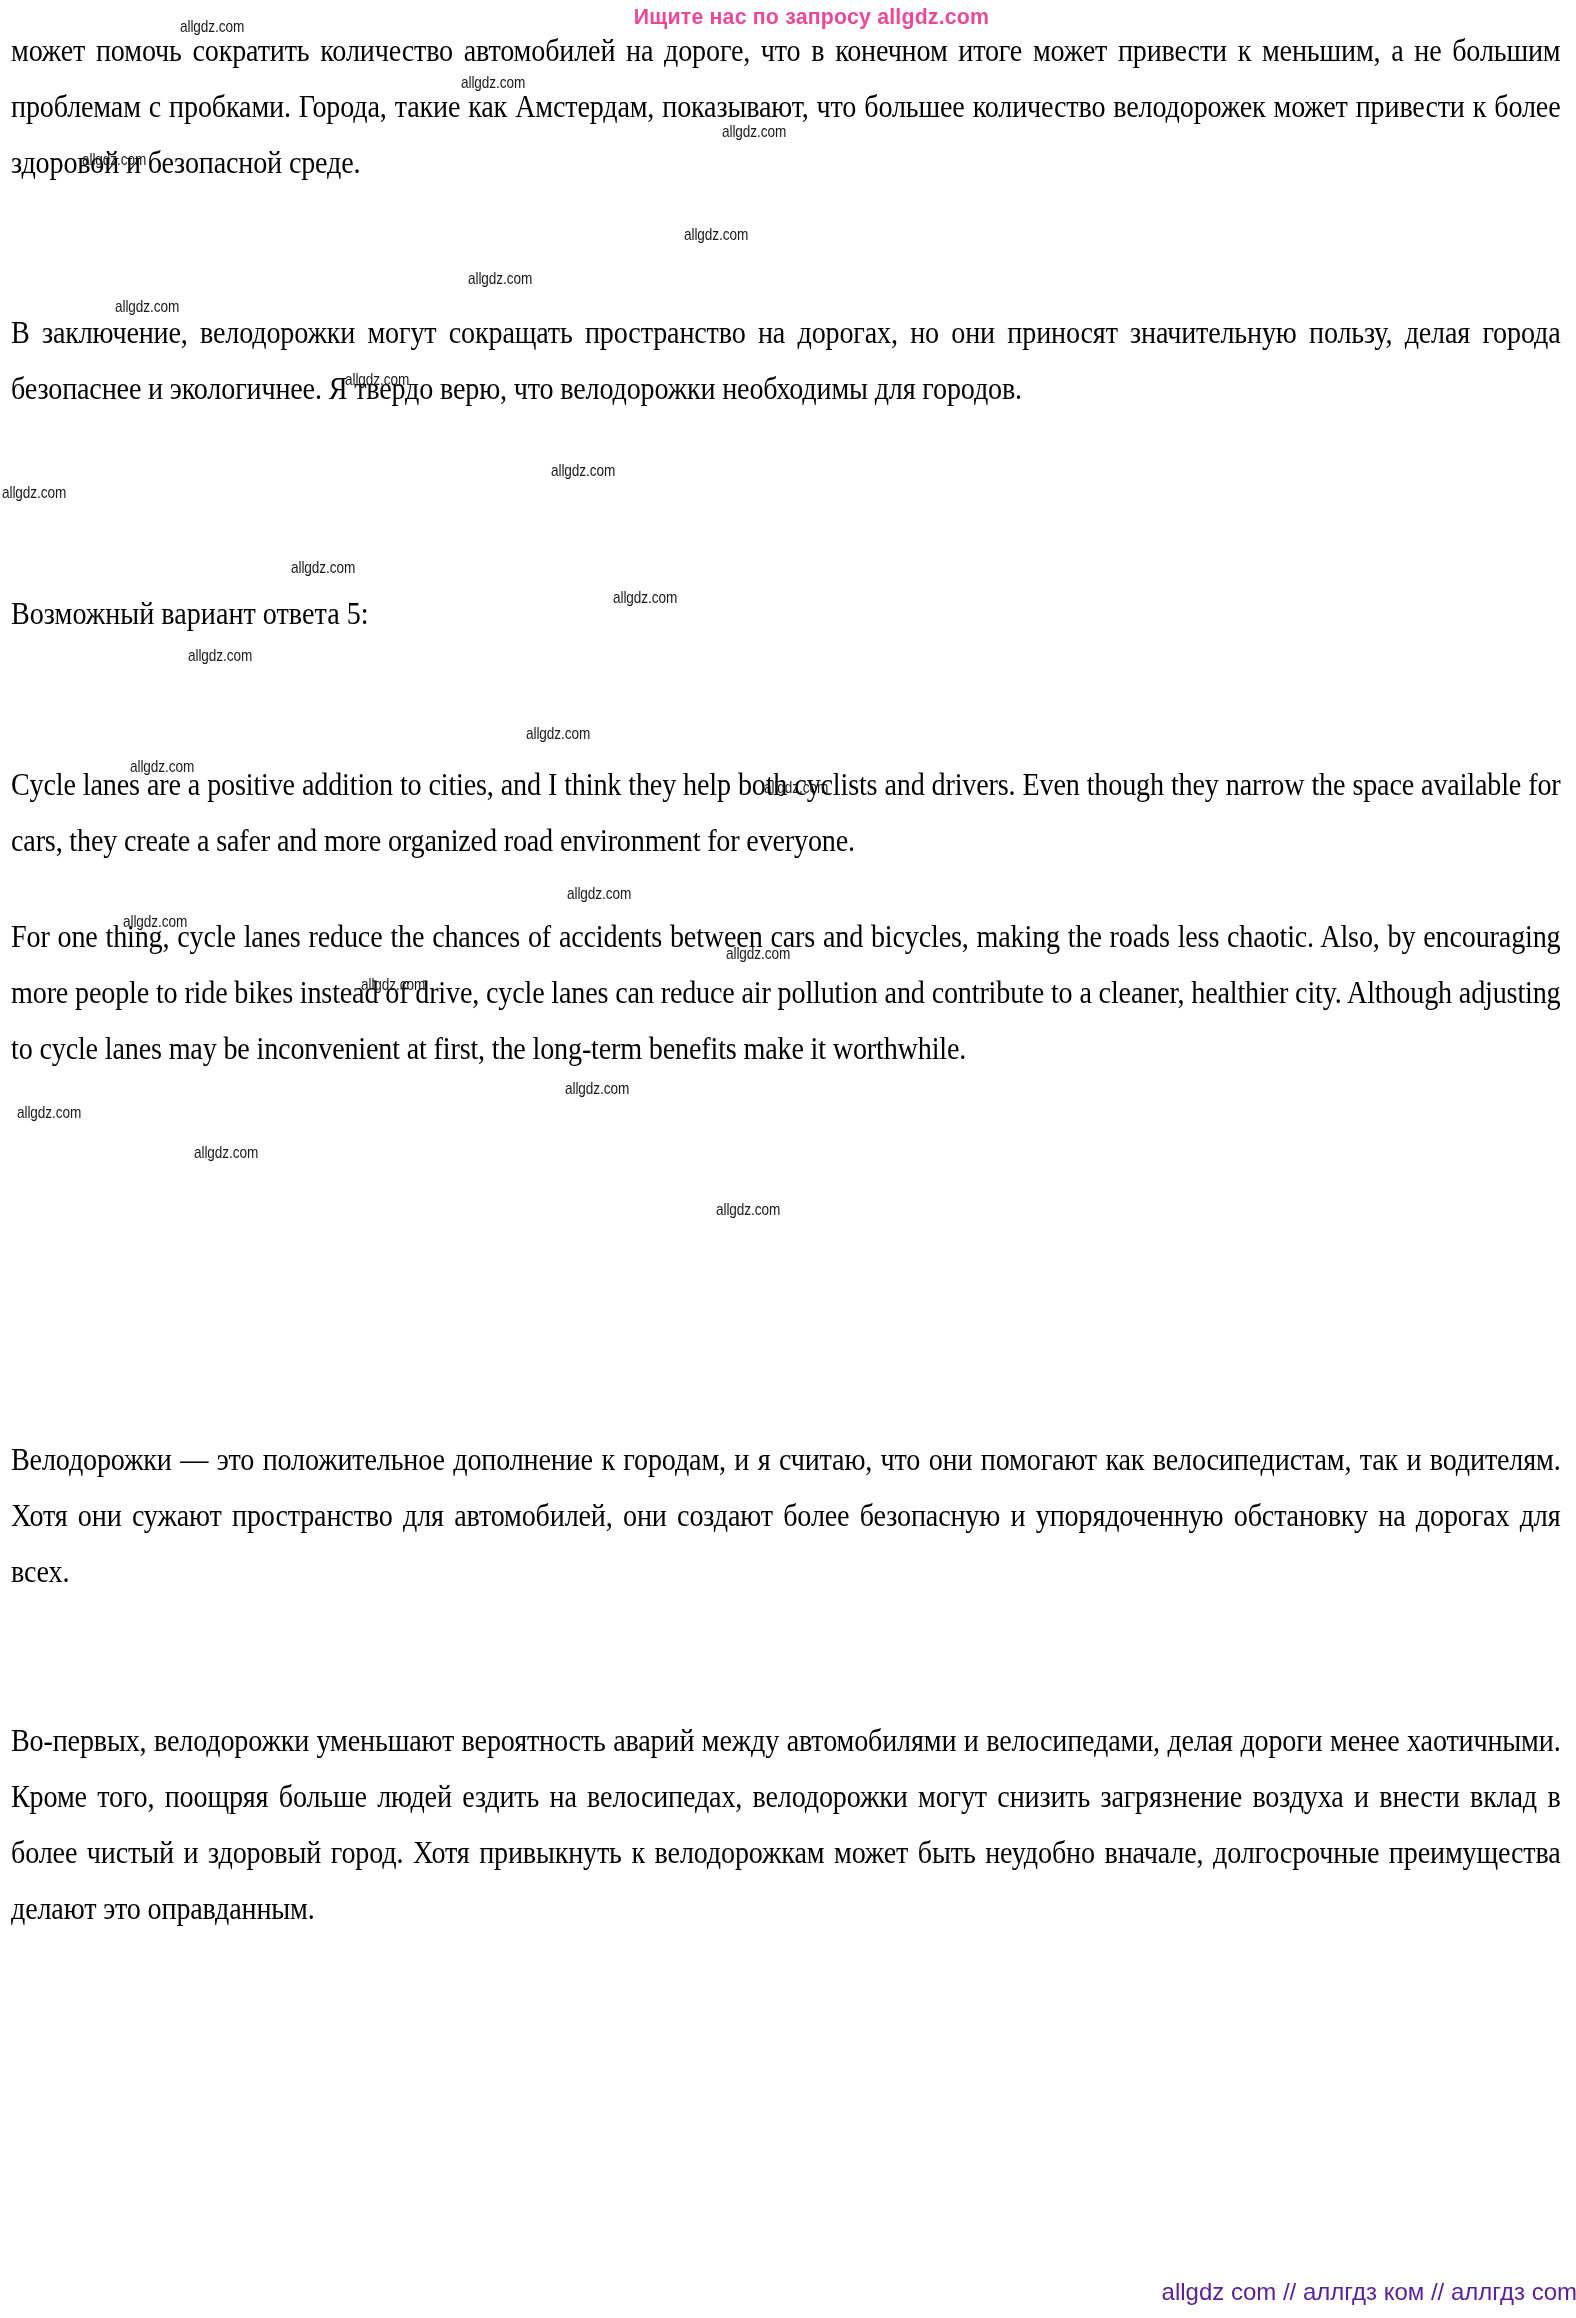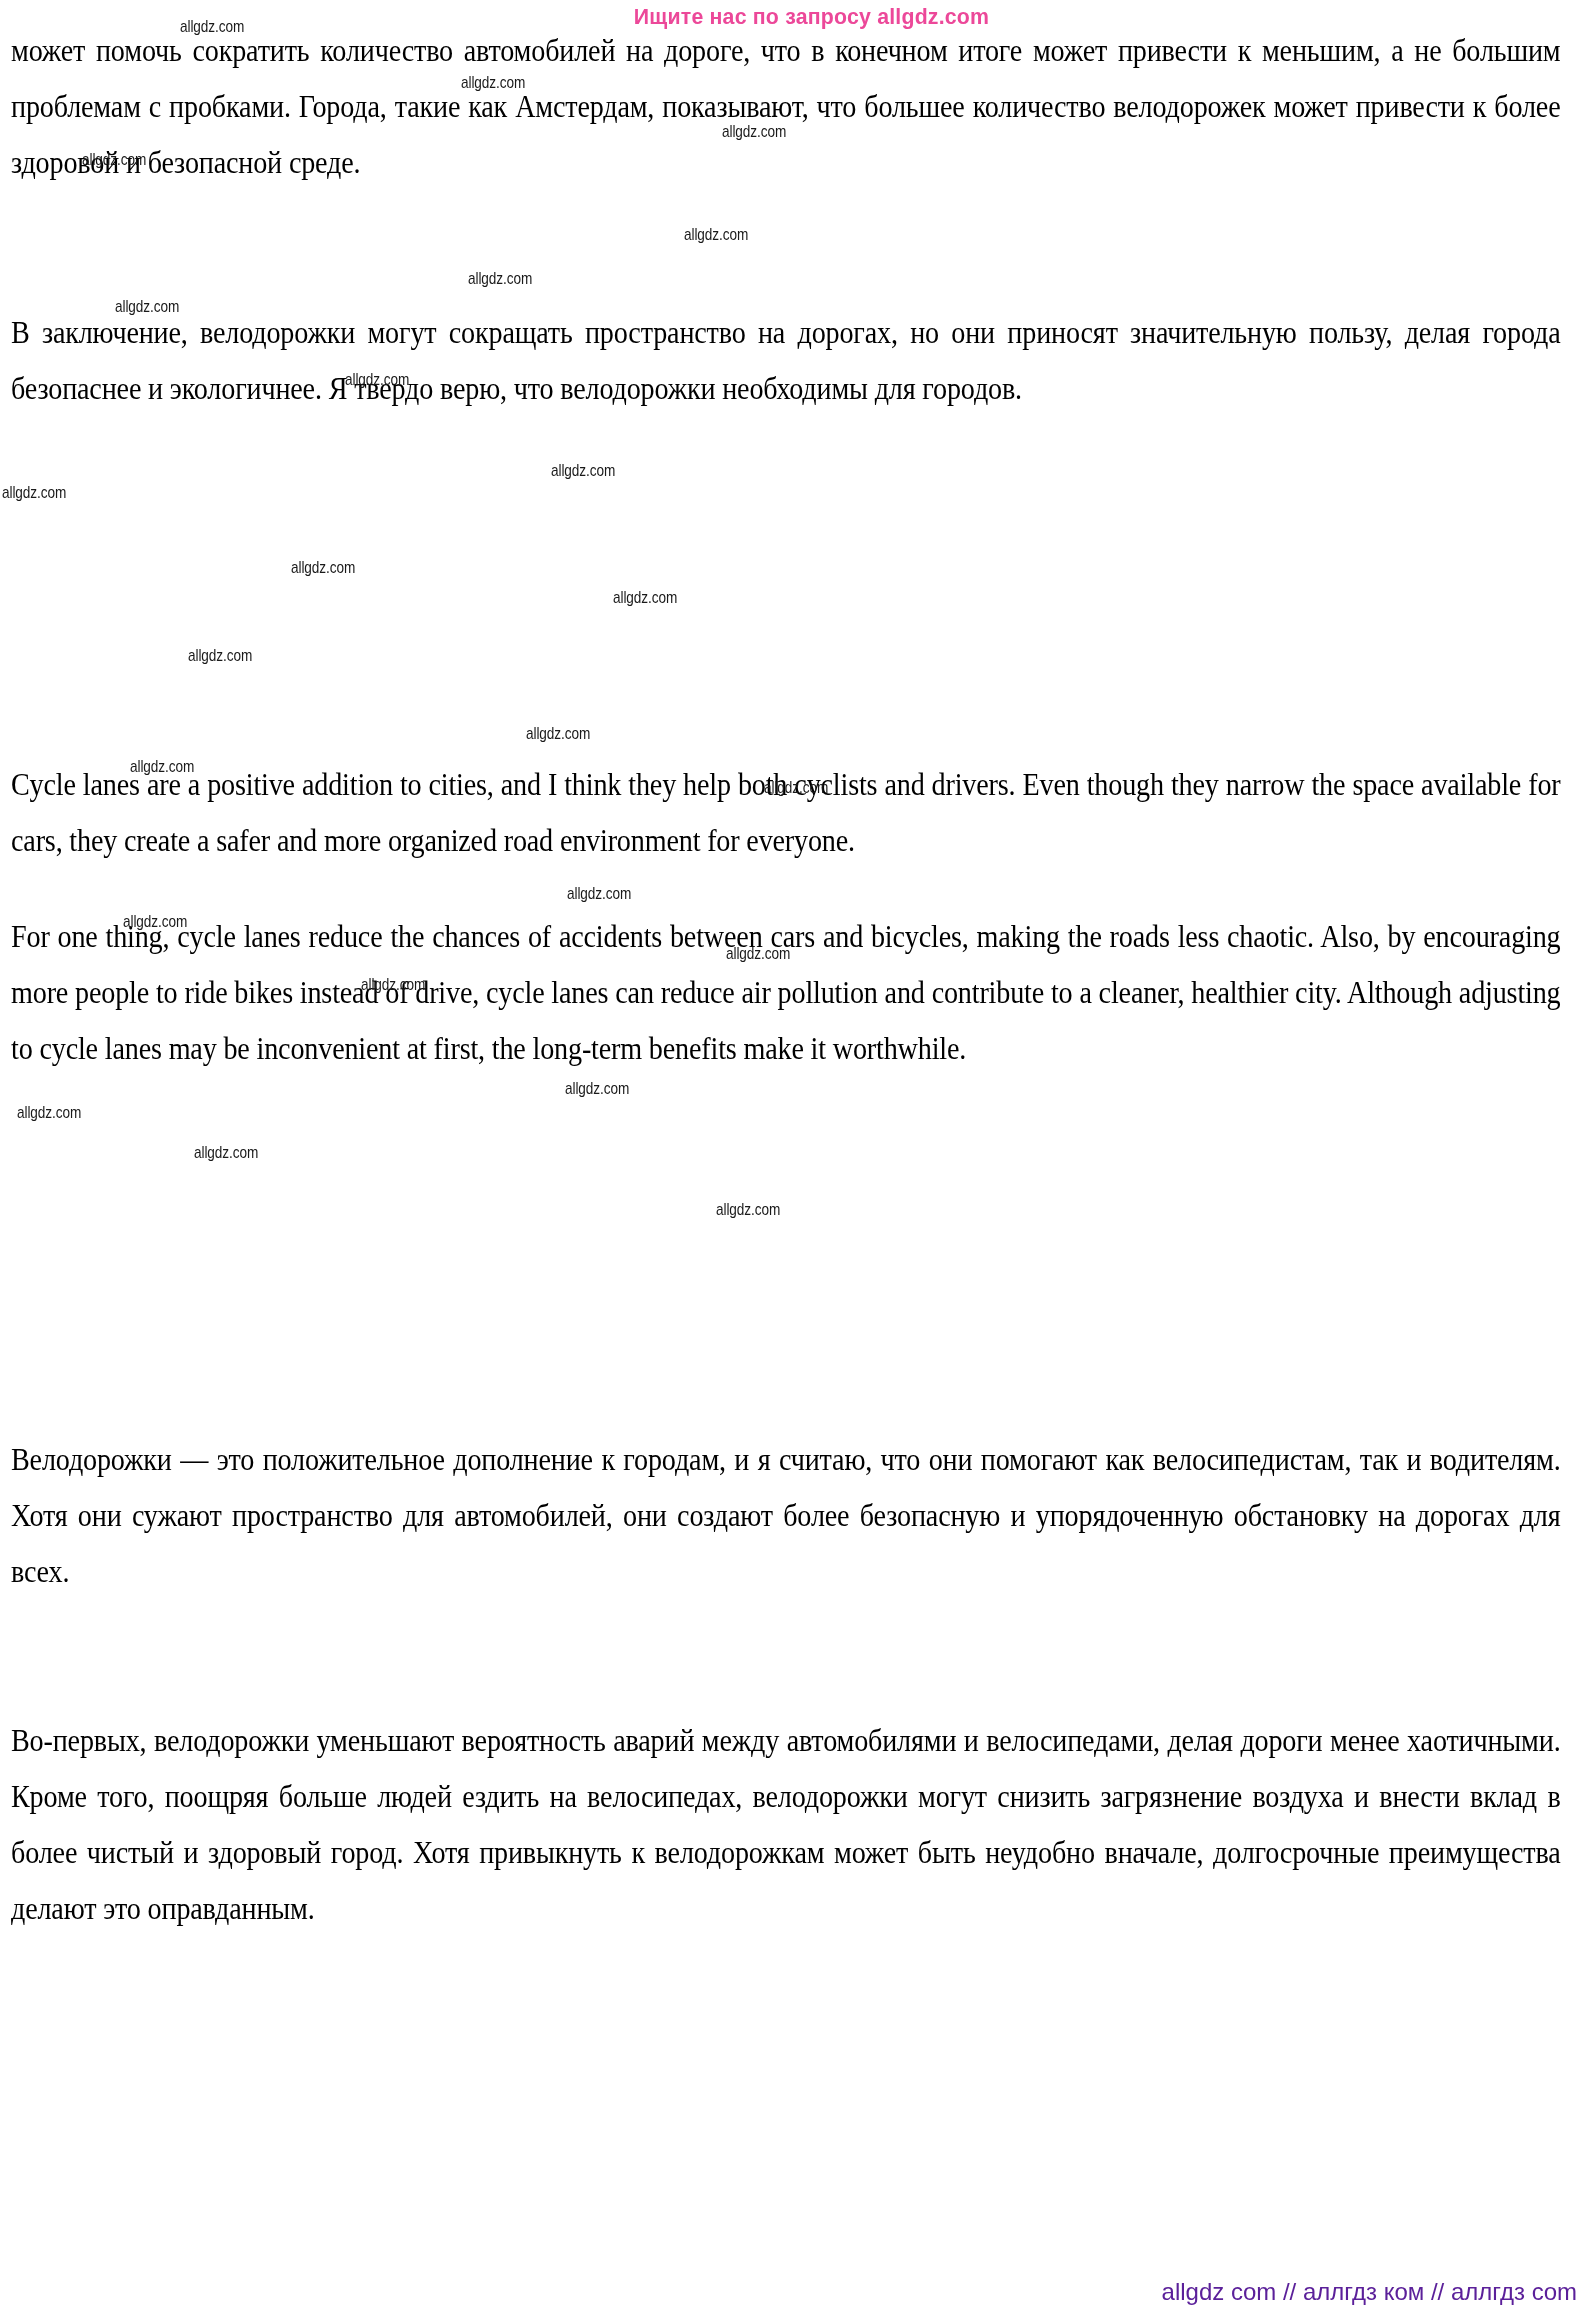--- a/index.html
+++ b/index.html
@@ -108,20 +108,23 @@
   <div class="banner" style="color: #ec4899; padding-left: 23px;">Ищите нас по запросу allgdz.com</div>
 
   <div class="blk" style="top:22px;">
     <p class="para">может помочь сократить количество автомобилей на дороге, что в конечном итоге может привести к меньшим, а не большим проблемам с пробками. Города, такие как Амстердам, показывают, что большее количество велодорожек может привести к более здоровой и безопасной среде.</p>
   </div>
 
   <div class="blk" style="top:304px;">
     <p class="para">В заключение, велодорожки могут сокращать пространство на дорогах, но они приносят значительную пользу, делая города безопаснее и экологичнее. Я твердо верю, что велодорожки необходимы для городов.</p>
   </div>
 
+  <div class="blk" style="top:585px;">
+    <p class="heading">Возможный вариант ответа 5:</p>
+  </div>
 
   <div class="blk" style="top:756px;">
     <p class="para">Cycle lanes are a positive addition to cities, and I think they help both cyclists and drivers. Even though they narrow the space available for cars, they create a safer and more organized road environment for everyone.</p>
   </div>
 
   <div class="blk" style="top:908px;">
     <p class="para">For one thing, cycle lanes reduce the chances of accidents between cars and bicycles, making the roads less chaotic. Also, by encouraging more people to ride bikes instead of drive, cycle lanes can reduce air pollution and contribute to a cleaner, healthier city. Although adjusting to cycle lanes may be inconvenient at first, the long-term benefits make it worthwhile.</p>
   </div>
 
 

